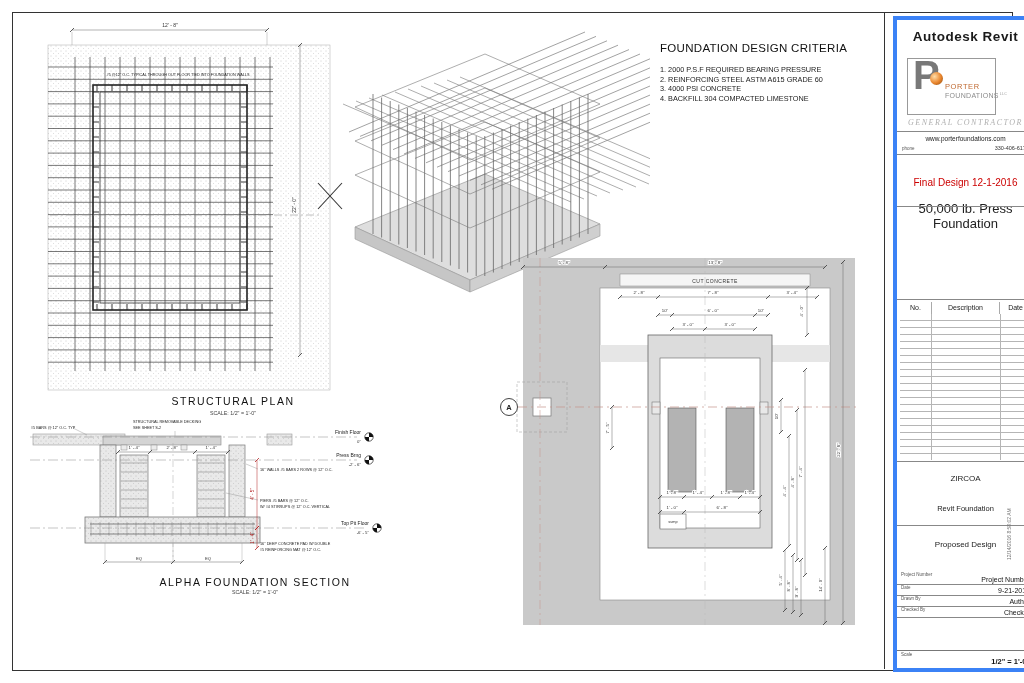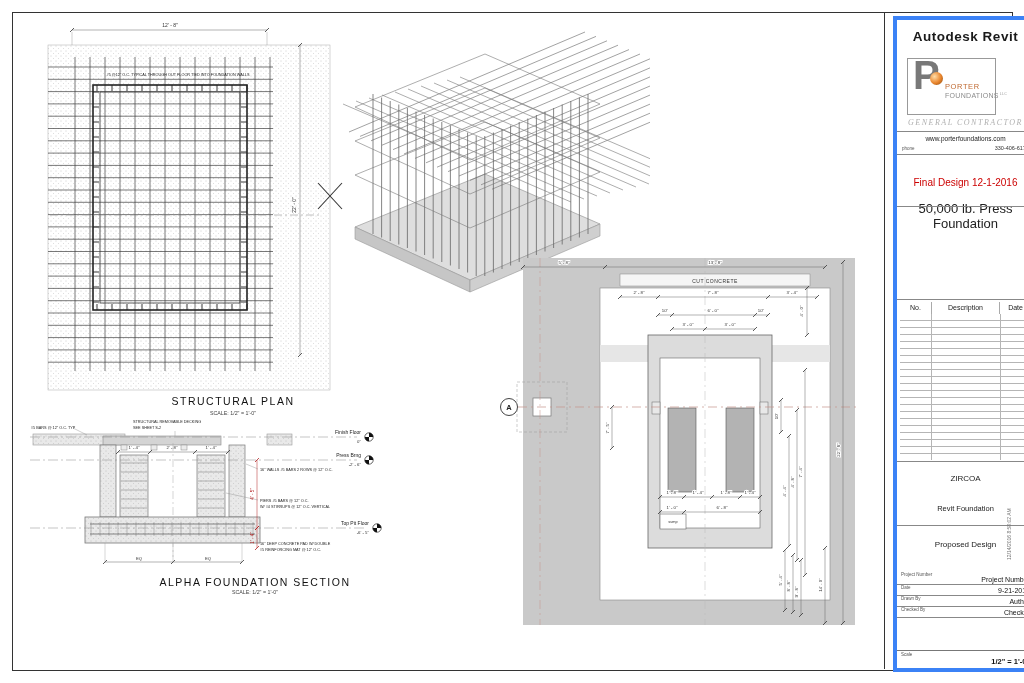--- a/index.html
+++ b/index.html
@@ -243,20 +243,27 @@
         <line x1="227.2" y1="232.5" x2="227.2" y2="92.5" stroke="#666" stroke-width="0.8"></line>
         <line x1="235.79999999999998" y1="229" x2="235.79999999999998" y2="89" stroke="#666" stroke-width="0.8"></line>
         <line x1="244.39999999999998" y1="225.5" x2="244.39999999999998" y2="85.5" stroke="#666" stroke-width="0.8"></line>
         <line x1="253" y1="222" x2="253" y2="82" stroke="#666" stroke-width="0.8"></line>
         <polygon points="20,163 135,216 265,160 150,110" fill="none" stroke="#777" stroke-width="0.6"></polygon>
         <polygon points="20,129 135,182 265,126 150,76" fill="none" stroke="#777" stroke-width="0.6"></polygon>
         <polygon points="20,95 135,148 265,92 150,42" fill="none" stroke="#777" stroke-width="0.6"></polygon>
       </g>
   </svg>
 
+  <div class="a" style="left:660px;top:42px;width:225px">
+    <div class="crit-title">FOUNDATION DESIGN CRITERIA</div>
+    <div class="crit-item">1. 2000 P.S.F REQUIRED BEARING PRESSURE</div>
+    <div class="crit-item">2. REINFORCING STEEL ASTM A615 GRADE 60</div>
+    <div class="crit-item">3. 4000 PSI CONCRETE</div>
+    <div class="crit-item">4. BACKFILL 304 COMPACTED LIMESTONE</div>
+  </div>
 
   <div class="a lbl" style="left:133px;top:395px;width:200px">STRUCTURAL PLAN</div>
   <div class="a scl" style="left:133px;top:410px;width:200px">SCALE:  1/2" = 1'-0"</div>
 
   <svg class="a" style="left:25px;top:415px" width="370" height="162" viewBox="0 0 370 162">
     <defs>
       <pattern id="stip2" width="5" height="5" patternUnits="userSpaceOnUse">
         <rect width="5" height="5" fill="#e9e9e9"></rect>
         <circle cx="1" cy="1" r="0.45" fill="#9a9a9a"></circle>
           <circle cx="3.5" cy="3.5" r="0.4" fill="#b0b0b0"></circle>

